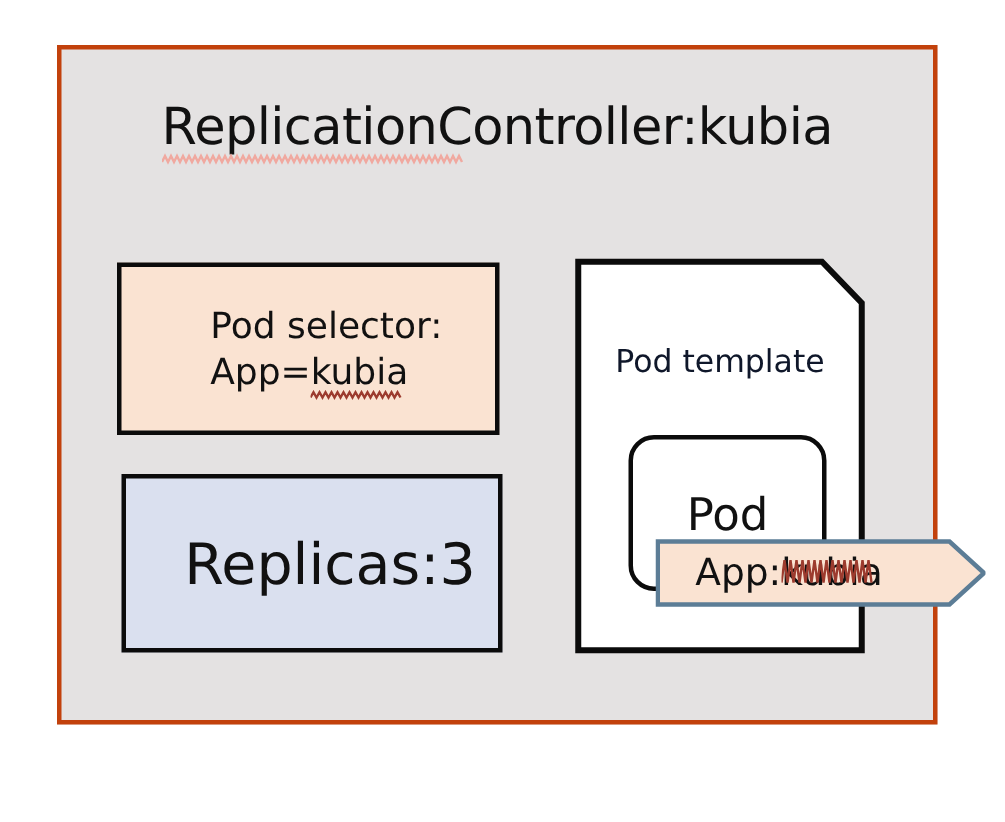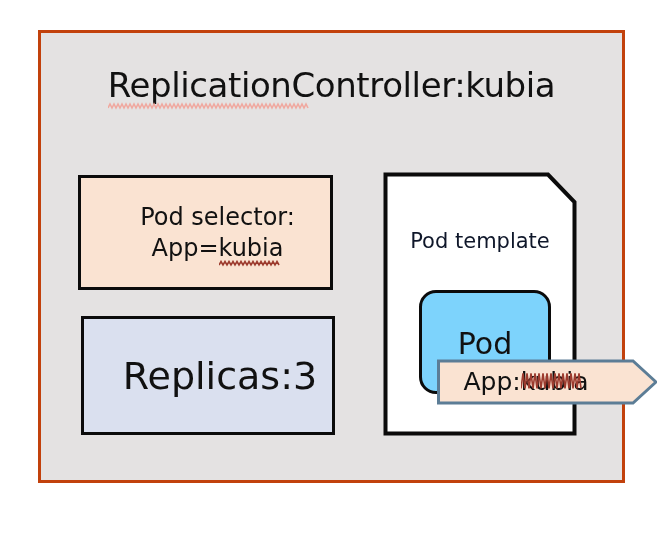--- a/index.html
+++ b/index.html
@@ -54,21 +54,20 @@
   #title-squiggle { bottom: -5px; height: 8px; }
 
   
   .card {
     position: absolute;
     box-sizing: border-box;
     border: 3px solid #0b0b0b;
     display: flex;
     align-items: center;
     justify-content: center;
-    text-align: center;
     color: #111111;
     padding-left: 24px;
   }
 
   #pod-selector-card {
     left: 37px;
     top: 142px;
     width: 255px;
     height: 115px;
     background: #fae3d2;
@@ -111,21 +110,21 @@
   }
 
   
   #pod-box {
     position: absolute;
     left: 378px;
     top: 257px;
     width: 132px;
     height: 104px;
     box-sizing: border-box;
-    background: #7dd3fc;
+    background: #ffffff;
     border: 3px solid #0b0b0b;
     border-radius: 17px;
   }
   #pod-label {
     position: absolute;
     left: 0;
     top: 33px;
     width: 100%;
     text-align: center;
     font-size: 30px;

